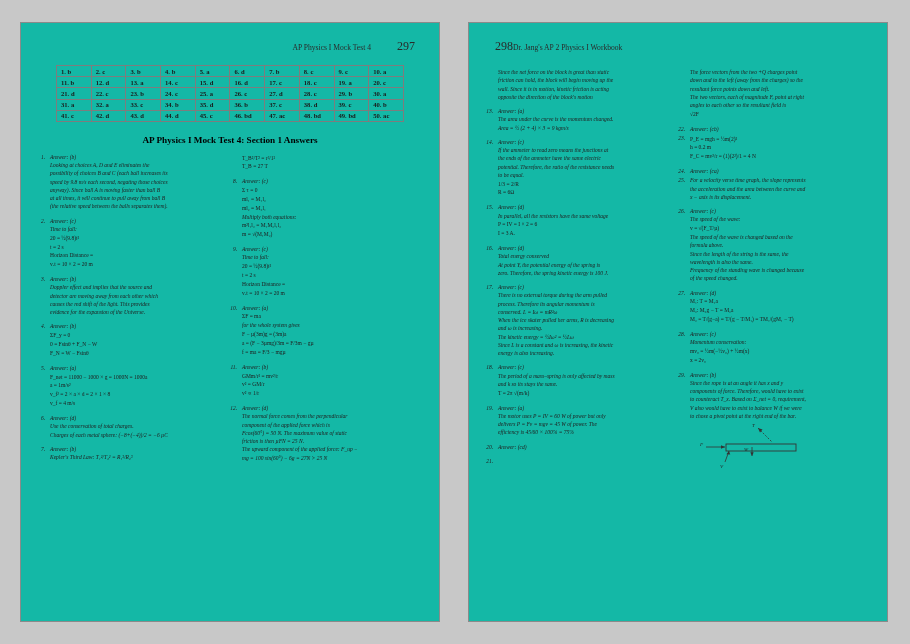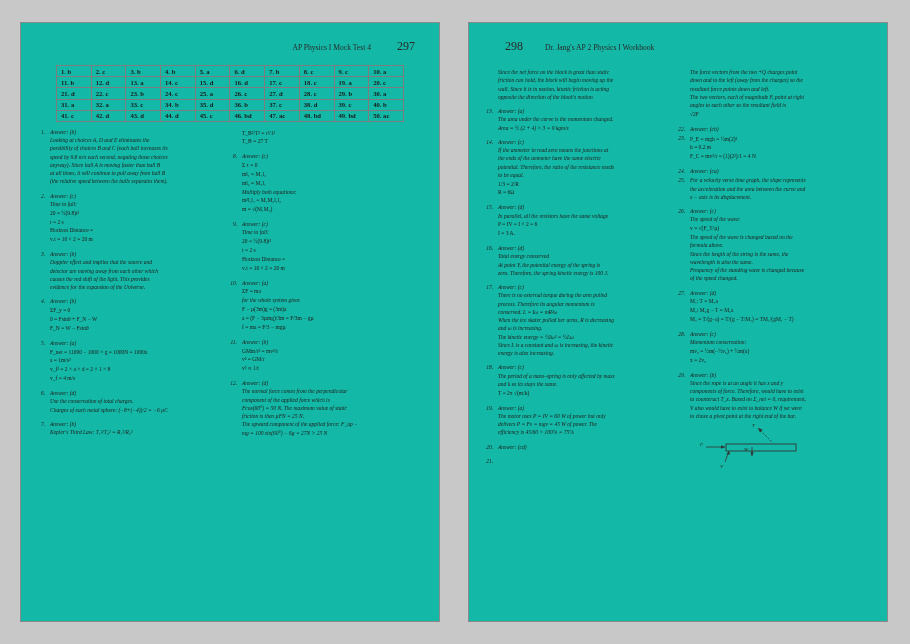--- a/index.html
+++ b/index.html
@@ -18,21 +18,21 @@
   }
   .page-left  { width:420px; height:600px; margin:22px 0 0 20px; }
   .page-right { width:420px; height:600px; margin:22px 0 0 28px; }
 
   .pg-head {
     display:flex; align-items:baseline;
     font-size:7.6px; color:#2a2a2a;
     padding: 16px 24px 0 24px;
   }
   .pg-head.right-align { justify-content:flex-end; gap:26px; }
-  .pg-head.left-align  { justify-content:flex-start; gap:22px; padding-left:36px;}
+  .pg-head.left-align  { justify-content:flex-start; padding-left:26px;}
   .pg-num { font-size:12px; }
 
   .doc-title {
     text-align:center;
     font-weight:bold;
     font-size:9.4px;
     margin-top:16px;
     letter-spacing:.1px;
   }
   .sec-title {
@@ -160,20 +160,21 @@
           <td>45. c</td>
           <td>46. bd</td>
           <td>47. ac</td>
           <td>48. bd</td>
           <td>49. bd</td>
           <td>50. ac</td>
         </tr>
       </tbody>
     </table>
 
+    <div class="sec-title">AP Physics I Mock Test 4: Section 1 Answers</div>
 
     <div class="cols">
 
       <div class="col">
 
         <div class="ans">
           <div class="n">1.</div>
           <div class="body">
             <span class="line">Answer: (b)</span>
             <span class="line">Looking at choices A, D and E eliminates the</span>

